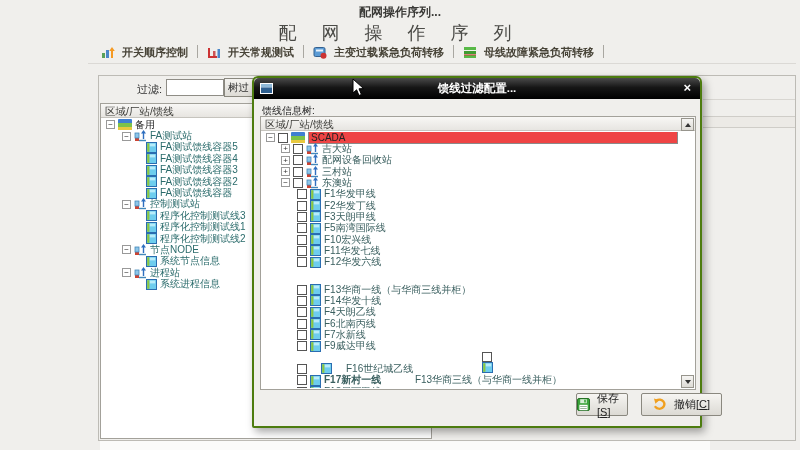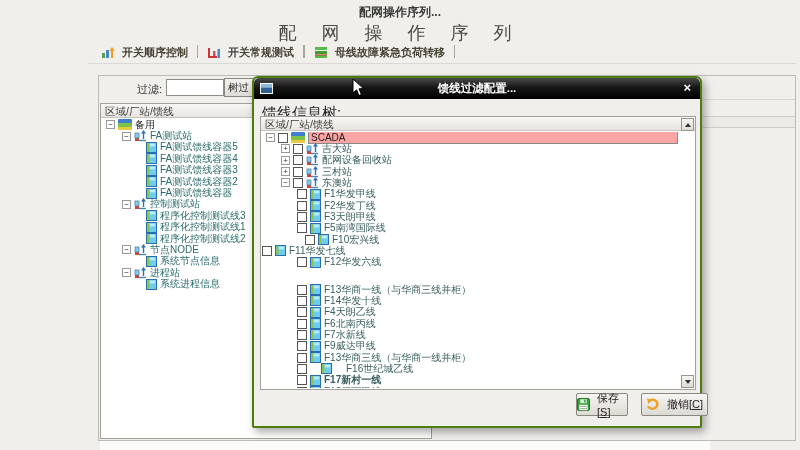--- a/index.html
+++ b/index.html
@@ -39,46 +39,46 @@
   .rows{position:absolute;left:1px;right:1px;top:15px;bottom:1px;overflow:hidden;}
   .trow{display:flex;align-items:center;height:11.4px;font-size:10px;white-space:nowrap;}
   .drow{height:11.34px;}
   .exp{width:9px;height:9px;border:1px solid #999;background:#fff;font-size:8px;
        line-height:7px;text-align:center;color:#333;margin-right:3px;flex:none;box-sizing:border-box;}
   .cb{width:10px;height:10px;border:1px solid #555;background:#fff;margin-right:3px;flex:none;box-sizing:border-box;}
   .ticon{margin-right:3px;flex:none;display:inline-flex;align-items:center;}
   .lbl-root{color:#222;}
   .lbl-item{color:#2a6b6b;}
   .lbl-ditem{color:#3a5f5f;}
-  .sel-wrap{flex:1;border:1px solid #8a8a8a;background:#fca5a5;padding:0 2px;margin-right:2px;color:#222;}
+  .sel-wrap{flex:1;border:1px solid #8a8a8a;background:#ef4444;padding:0 2px;margin-right:2px;color:#222;}
   
   .dialog{position:absolute;left:252px;top:76px;width:450px;height:352px;background:#f0efec;
           border:2px solid #4d7c0f;border-radius:6px 6px 2px 2px;
           box-shadow:3px 4px 8px rgba(0,0,0,0.35);box-sizing:border-box;z-index:10;}
   .dlg-titlebar{position:relative;height:21px;background:linear-gradient(#4a4a4a,#161616 45%,#000);
                 border-radius:5px 5px 0 0;color:#fff;font-size:11.5px;font-weight:bold;
                 display:flex;align-items:center;justify-content:center;}
   .dlg-winicon{position:absolute;left:6px;top:5px;display:inline-flex;}
   .dlg-close{position:absolute;right:9px;top:2px;color:#fff;font-size:13px;font-weight:bold;cursor:default;}
-  .dlg-treelabel{position:absolute;left:8px;top:26px;font-size:15px;color:#222;}
+  .dlg-treelabel{position:absolute;left:8px;top:26px;font-size:10px;color:#222;}
   .dlg-tree{left:6px;top:38px;width:436px;height:274px;}
   .scroll-btn{position:absolute;width:13px;height:13px;background:linear-gradient(#f6f5f3,#dddbd5);
               border:1px solid #97958d;box-sizing:border-box;display:flex;align-items:center;justify-content:center;}
   .scroll-up{right:1px;top:1px;}
   .scroll-dn{right:1px;bottom:1px;}
   .tri-up{width:0;height:0;border-left:3px solid transparent;border-right:3px solid transparent;
           border-bottom:4px solid #333;}
   .tri-dn{width:0;height:0;border-left:3px solid transparent;border-right:3px solid transparent;
           border-top:4px solid #333;}
   .dlg-rows{right:15px;}
   .btn{position:absolute;display:flex;align-items:center;justify-content:center;gap:4px;
        background:linear-gradient(#f6f5f2,#dcdad4);border:1px solid #8a887f;border-radius:2px;
        font-size:11px;color:#222;box-sizing:border-box;}
   .btn-save{left:322px;top:315px;width:52px;height:23px;}
-  .btn-undo{left:387px;top:315px;width:67px;height:23px;}
+  .btn-undo{left:387px;top:315px;width:81px;height:23px;}
   .cursor{position:absolute;left:352px;top:78px;z-index:30;}
 </style>
 </head>
 <body>
 
 <div id="stage">
 
   <div class="mini-title">配网操作序列...</div>
   <div class="heading">配 网 操 作 序 列</div>
 
@@ -99,20 +99,30 @@
           <svg width="14" height="13" viewBox="0 0 14 13">
             <rect x="1" y="2" width="2" height="10" fill="#cc3333"></rect>
             <rect x="1" y="10" width="9" height="2" fill="#cc3333"></rect>
             <rect x="6" y="5" width="2.5" height="5" fill="#cc5555"></rect>
             <rect x="10.5" y="3" width="2.5" height="9" fill="#4a86c8"></rect>
           </svg>
         </span>
         <span>开关常规测试</span>
       </div>
       <span class="tab-sep"></span>
+      <div class="tab">
+        <span class="ticon">
+          <svg width="14" height="13" viewBox="0 0 14 13">
+            <rect x="1" y="1.5" width="11" height="9" rx="1.5" fill="#5b9bd5" stroke="#33608f"></rect>
+            <rect x="3" y="3.5" width="7" height="2" fill="#e9f2fa"></rect>
+            <circle cx="10.5" cy="9.8" r="3" fill="#cc3333"></circle>
+          </svg>
+        </span>
+        <span>主变过载紧急负荷转移</span>
+      </div>
       <span class="tab-sep"></span>
       <div class="tab">
         <span class="ticon">
           <svg width="14" height="13" viewBox="0 0 14 13">
             <rect x="1" y="1" width="12" height="3" fill="#58b947"></rect>
             <rect x="1" y="5" width="12" height="3" fill="#3f9c30"></rect>
             <rect x="1" y="9" width="12" height="3" fill="#58b947"></rect>
             <rect x="1" y="8.4" width="12" height="1" fill="#cc3333"></rect>
           </svg>
         </span>
@@ -413,32 +423,32 @@
             <span class="cb"></span>
             <span class="ticon">
               <svg width="11" height="11" viewBox="0 0 11 11">
                 <rect x="0.5" y="0.5" width="10" height="10" fill="#6ecdee" stroke="#2a6db0"></rect>
                 <rect x="1.2" y="1.2" width="2.2" height="8.6" fill="#8cc63f"></rect>
                 <rect x="3.8" y="1.6" width="5.4" height="2.8" fill="#b8ecfa"></rect>
               </svg>
             </span>
             <span class="lbl-ditem">F5南湾国际线</span>
           </div>
-          <div class="trow drow" style="padding-left: 35px; margin-left: 8px;">
+          <div class="trow drow" style="padding-left: 35px;">
             <span class="cb"></span>
             <span class="ticon">
               <svg width="11" height="11" viewBox="0 0 11 11">
                 <rect x="0.5" y="0.5" width="10" height="10" fill="#6ecdee" stroke="#2a6db0"></rect>
                 <rect x="1.2" y="1.2" width="2.2" height="8.6" fill="#8cc63f"></rect>
                 <rect x="3.8" y="1.6" width="5.4" height="2.8" fill="#b8ecfa"></rect>
               </svg>
             </span>
             <span class="lbl-ditem">F10宏兴线</span>
           </div>
-          <div class="trow drow" style="">
+          <div class="trow drow" style="padding-left: 35px;">
             <span class="cb"></span>
             <span class="ticon">
               <svg width="11" height="11" viewBox="0 0 11 11">
                 <rect x="0.5" y="0.5" width="10" height="10" fill="#6ecdee" stroke="#2a6db0"></rect>
                 <rect x="1.2" y="1.2" width="2.2" height="8.6" fill="#8cc63f"></rect>
                 <rect x="3.8" y="1.6" width="5.4" height="2.8" fill="#b8ecfa"></rect>
               </svg>
             </span>
             <span class="lbl-ditem">F11华发七线</span>
           </div>
@@ -512,21 +522,21 @@
             <span class="cb"></span>
             <span class="ticon">
               <svg width="11" height="11" viewBox="0 0 11 11">
                 <rect x="0.5" y="0.5" width="10" height="10" fill="#6ecdee" stroke="#2a6db0"></rect>
                 <rect x="1.2" y="1.2" width="2.2" height="8.6" fill="#8cc63f"></rect>
                 <rect x="3.8" y="1.6" width="5.4" height="2.8" fill="#b8ecfa"></rect>
               </svg>
             </span>
             <span class="lbl-ditem">F9威达甲线</span>
           </div>
-          <div class="trow drow" style="padding-left: 35px;">
+          <div class="trow drow" style="padding-left: 35px; flex-direction: column;">
             <span class="cb"></span>
             <span class="ticon">
               <svg width="11" height="11" viewBox="0 0 11 11">
                 <rect x="0.5" y="0.5" width="10" height="10" fill="#6ecdee" stroke="#2a6db0"></rect>
                 <rect x="1.2" y="1.2" width="2.2" height="8.6" fill="#8cc63f"></rect>
                 <rect x="3.8" y="1.6" width="5.4" height="2.8" fill="#b8ecfa"></rect>
               </svg>
             </span>
             <span class="lbl-ditem">F13华商三线（与华商一线并柜）</span>
           </div>

